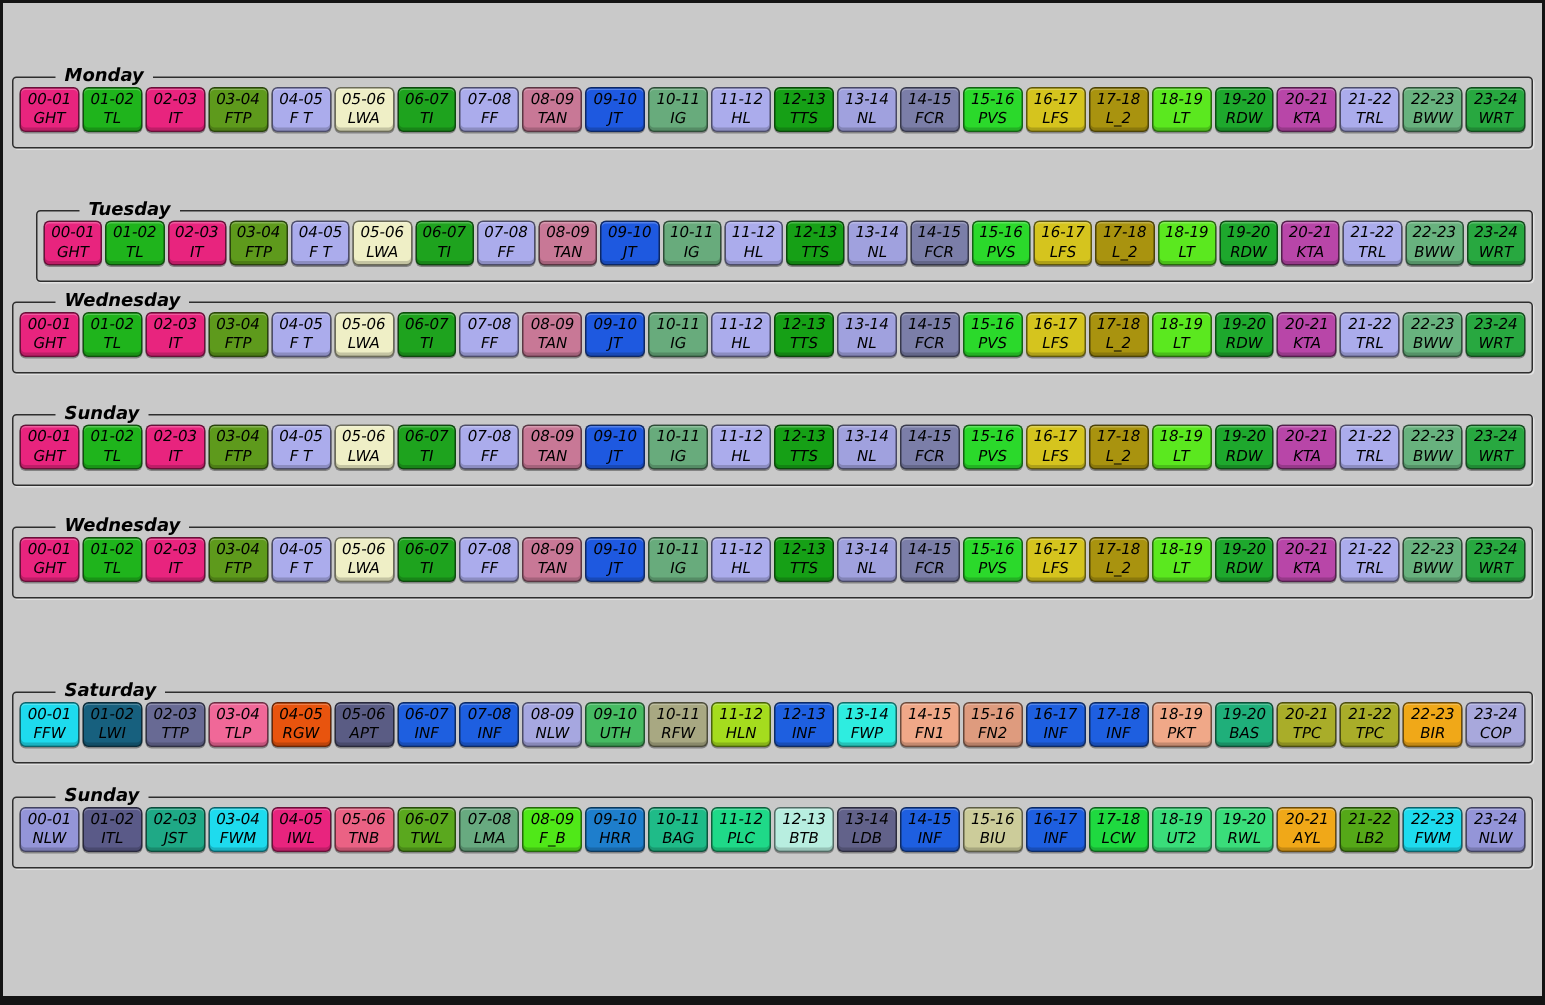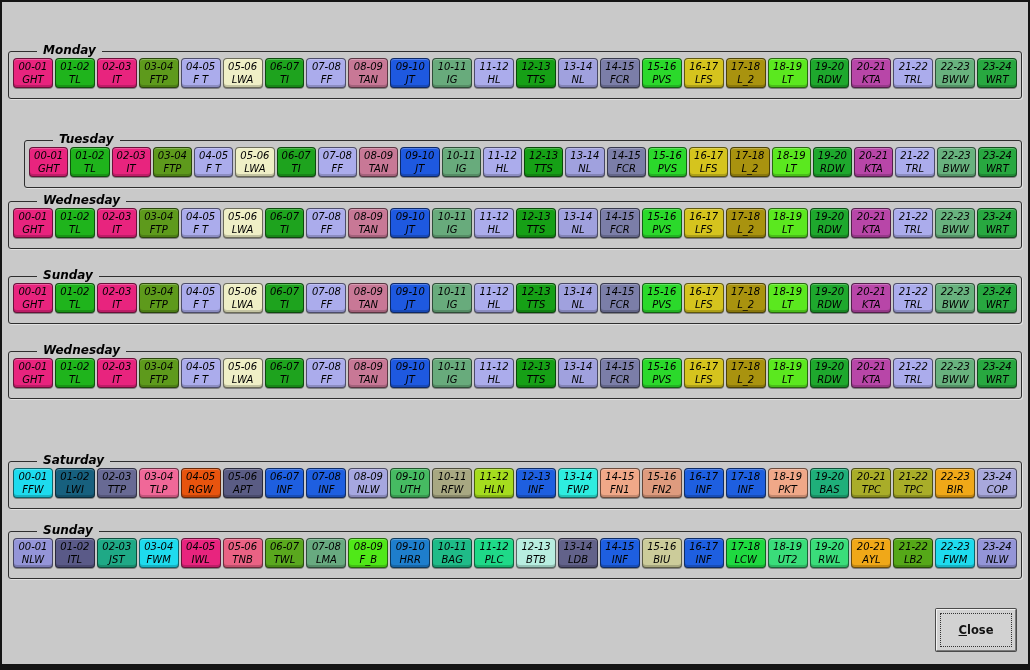--- a/index.html
+++ b/index.html
@@ -267,18 +267,15 @@
           <div class="slot" style="background: rgb(58, 221, 122);"><div>18-19</div><div>UT2</div></div>
           <div class="slot" style="background: rgb(58, 221, 122);"><div>19-20</div><div>RWL</div></div>
           <div class="slot" style="background: rgb(240, 168, 24);"><div>20-21</div><div>AYL</div></div>
           <div class="slot" style="background: rgb(85, 168, 24);"><div>21-22</div><div>LB2</div></div>
           <div class="slot" style="background: rgb(30, 219, 238);"><div>22-23</div><div>FWM</div></div>
           <div class="slot" style="background: rgb(148, 149, 216);"><div>23-24</div><div>NLW</div></div>
         </div>
       </div>
     </div>
 
-  <div class="btn btn-close">
-    <span class="line"><u>C</u>lose</span>
-  </div>
 
   <div class="win-border"></div>
 </div>
 
 </body></html>

